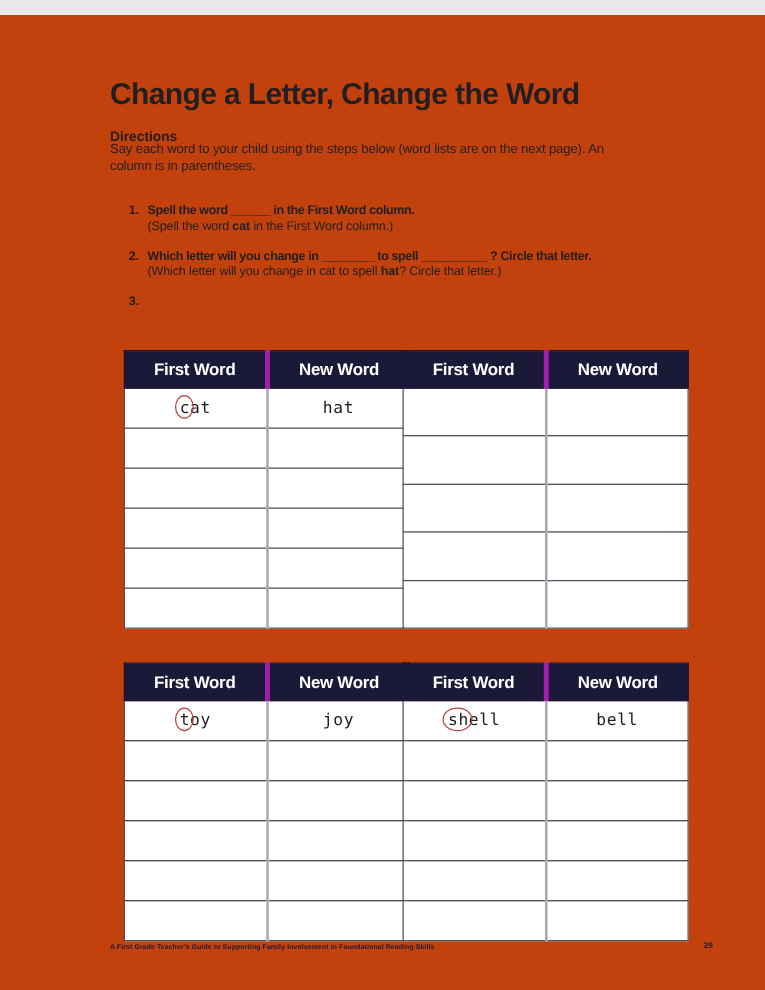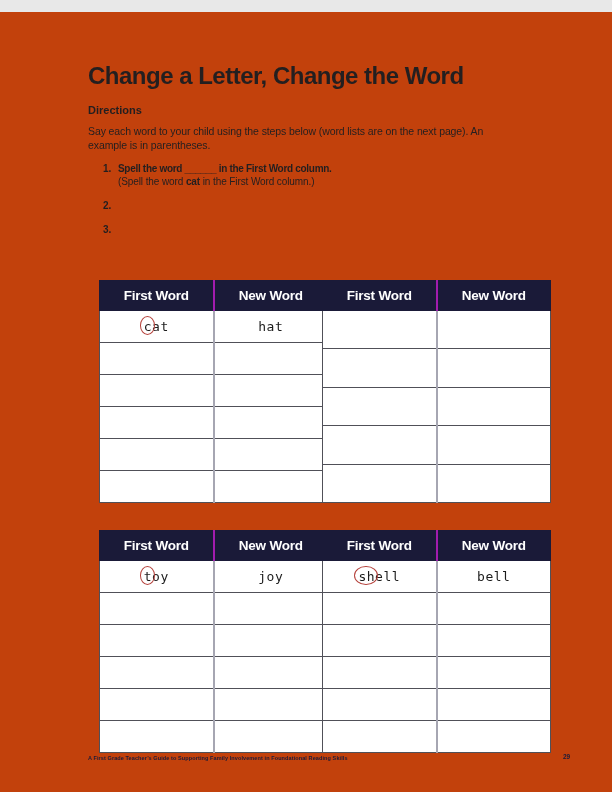--- a/index.html
+++ b/index.html
@@ -11,21 +11,21 @@
   .title {
     position:absolute; left:88px; top:50px;
     font-size:24px; font-weight:bold; letter-spacing:-0.5px; color:#231f20;
     white-space:nowrap;
   }
   .directions {
     position:absolute; left:88px; top:92px;
     font-size:11px; font-weight:bold; color:#231f20;
   }
   .intro {
-    position:absolute; left:88px; top:112px; width:450px;
+    position:absolute; left:88px; top:100px; width:450px;
     font-size:10.5px; line-height:14px; letter-spacing:-0.1px;
   }
   .steps { position:absolute; left:103px; top:151px; width:440px; }
   .step { display:flex; margin-bottom:11.5px; font-size:10px; }
   .step-num { flex:none; width:15px; font-weight:bold; line-height:12.5px; }
   .step-body { line-height:12.5px; }
   .step-main { font-weight:bold; letter-spacing:-0.3px; white-space:nowrap;text-align:center; }
   .step-sub { font-weight:normal; letter-spacing:-0.1px; white-space:nowrap; }
   .step-sub .b { font-weight:bold; }
 
@@ -37,21 +37,21 @@
   table.word-table {
     border-collapse:collapse; width:229px; table-layout:fixed;
     border:1px solid #505058;
   }
   table.word-table th {
     background:#1a1a38; color:#ffffff;
     height:27px; font-size:13.5px; font-weight:bold;
     text-align:center; letter-spacing:-0.2px;
     border:1px solid #1a1a38;
   }
-  table.word-table th.col2 { border-left:2px solid #a21caf; }
+  table.word-table th.col2 { border-left:4px solid #a21caf; }
   table.word-table td {
     height:29px; background:#ffffff;
     border:1px solid #505058;
     text-align:center; vertical-align:middle;
   }
   table.word-table td.col2 { border-left:2px solid #a6a6b2; }
   .hand {
     font-family:"DejaVu Sans Mono", monospace;
     font-size:13px; letter-spacing:0.5px; color:#1c1c1c;
   }
@@ -74,34 +74,36 @@
 <body>
 
 <div class="page">
 
   <div class="title">Change a Letter, Change the Word</div>
 
   <div class="directions">Directions</div>
 
   <div class="intro">
     <span>Say each word to your child using the steps below (word lists are on the next page). An</span><br>
-    <span>example is in parentheses.</span>
+    <span>column is in parentheses.</span>
   </div>
 
   <div class="steps">
     <div class="step">
       <div class="step-num">1.</div>
       <div class="step-body">
         <div class="step-main">Spell the word ______ in the First Word column.</div>
         <div class="step-sub"><span>(Spell the word </span><span class="b">cat</span><span> in the First Word column.)</span></div>
       </div>
     </div>
     <div class="step">
       <div class="step-num">2.</div>
       <div class="step-body">
+        <div class="step-main">Which letter will you change in ________ to spell __________ ? Circle that letter.</div>
+        <div class="step-sub"><span>(Which letter will you change in cat to spell </span><span class="b">hat</span><span>? Circle that letter.)</span></div>
       </div>
     </div>
     <div class="step">
       <div class="step-num">3.</div>
       <div class="step-body">
       </div>
     </div>
   </div>
 
   <div class="tables">

